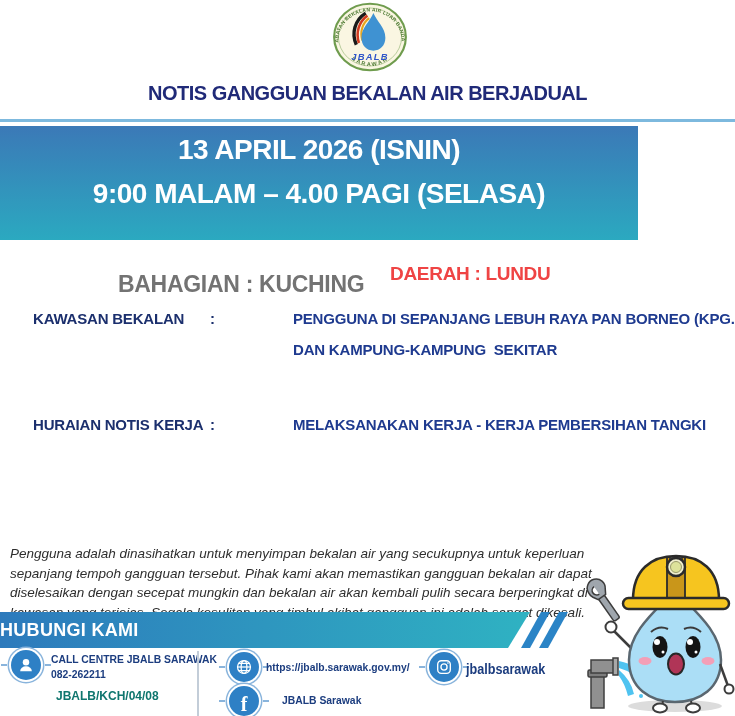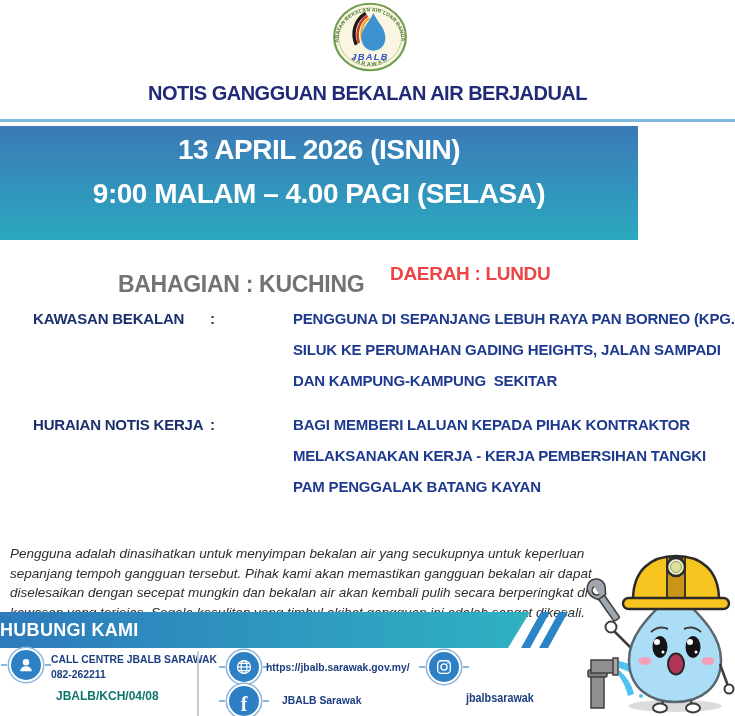--- a/index.html
+++ b/index.html
@@ -73,21 +73,21 @@
   .call-icon  { left:11px;  top:650px; }
   .call-block { left:51px;  top:652px; font-size:11.5px; line-height:15px; }
   .ref-code   { left:56px;  top:689px; font-size:12px; color:#0f766e; }
   .ft-divider { position:absolute; left:197px; top:651px; width:2px; height:65px; background:#c3cdd8; }
   .globe-icon { left:229px; top:652px; }
   .web-text   { left:266px; top:661px; font-size:11.5px; }
   .fb-icon    { left:229px; top:686px; }
   .fb-text    { left:282px; top:694px; font-size:11.5px; }
   .fb-glyph   { color:#fff; font-family:"Liberation Serif", serif; font-weight:bold; font-size:20px; line-height:1; margin-top:5px; }
   .insta-icon { left:429px; top:652px; }
-  .insta-text { left:466px; top:691px; font-size:12px;text-align:right; }
+  .insta-text { left:466px; top:661px; font-size:14px;text-align:right; }
   
   .mascot { position:absolute; left:575px; top:548px; }
 </style>
 </head>
 <body>
 
 <div id="page">
 
   <svg class="logo" width="86" height="70" viewBox="0 0 100 82" xmlns="http://www.w3.org/2000/svg">
     <ellipse cx="50" cy="41" rx="42" ry="39" fill="#faf6e2" stroke="#6f9c4e" stroke-width="2.5"></ellipse>
@@ -122,32 +122,29 @@
   <div class="location-row">
     <span class="loc-bahagian">BAHAGIAN : KUCHING</span>
     <span class="loc-daerah">DAERAH : LUNDU</span>
   </div>
 
   <div class="section kawasan">
     <div class="sec-label">KAWASAN BEKALAN</div>
     <div class="sec-colon">:</div>
     <div class="sec-lines">
       <div class="sec-line">PENGGUNA DI SEPANJANG LEBUH RAYA PAN BORNEO (KPG.</div>
-      <div class="sec-line">SILUK KE PERUMAHAN GADING HEIGHTS, JALAN SAMPADI</div>
       <div class="sec-line">DAN KAMPUNG-KAMPUNG  SEKITAR</div>
     </div>
   </div>
 
   <div class="section huraian">
     <div class="sec-label">HURAIAN NOTIS KERJA</div>
     <div class="sec-colon">:</div>
     <div class="sec-lines">
-      <div class="sec-line">BAGI MEMBERI LALUAN KEPADA PIHAK KONTRAKTOR</div>
       <div class="sec-line">MELAKSANAKAN KERJA - KERJA PEMBERSIHAN TANGKI</div>
-      <div class="sec-line">PAM PENGGALAK BATANG KAYAN</div>
     </div>
   </div>
 
   <p class="disclaimer">Pengguna adalah dinasihatkan untuk menyimpan bekalan air yang secukupnya untuk keperluan sepanjang tempoh gangguan tersebut. Pihak kami akan memastikan gangguan bekalan air dapat diselesaikan dengan secepat mungkin dan bekalan air akan kembali pulih secara berperingkat di kawasan yang terjejas. Segala kesulitan yang timbul akibat gangguan ini adalah sangat dikesali.</p>
 
   <div class="contact-banner">
     <span>HUBUNGI KAMI</span>
   </div>
   <div class="stripe s1"></div>
   <div class="stripe s2"></div>

